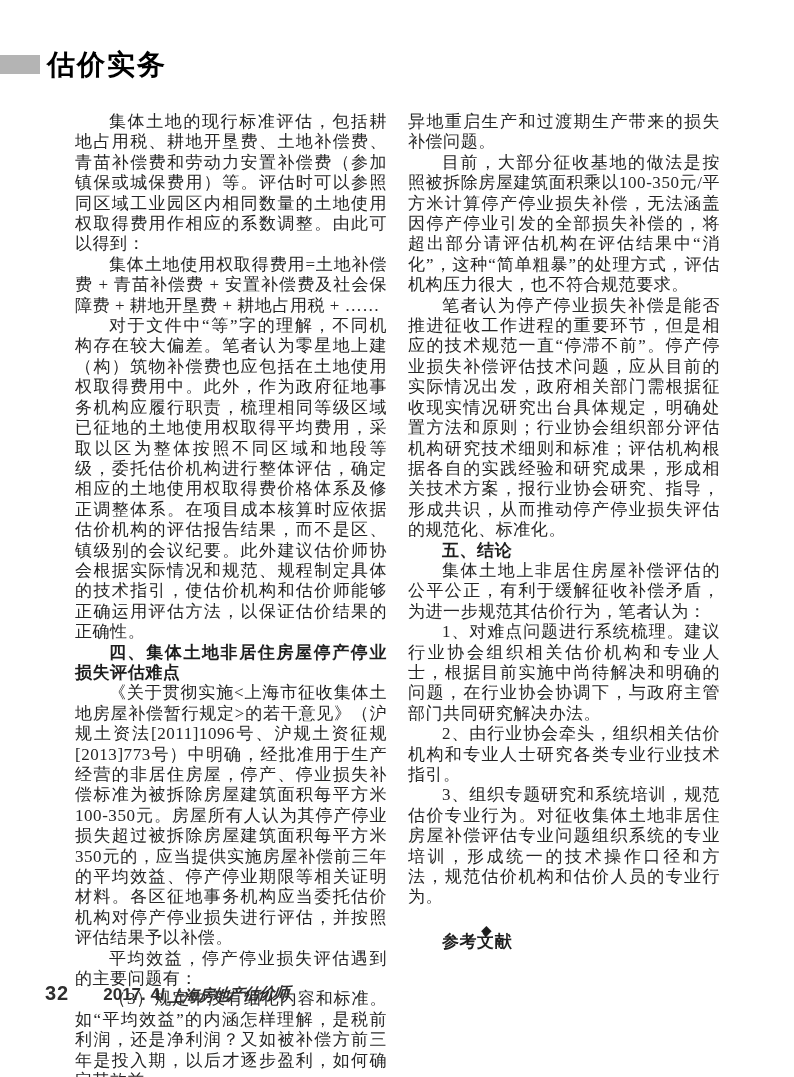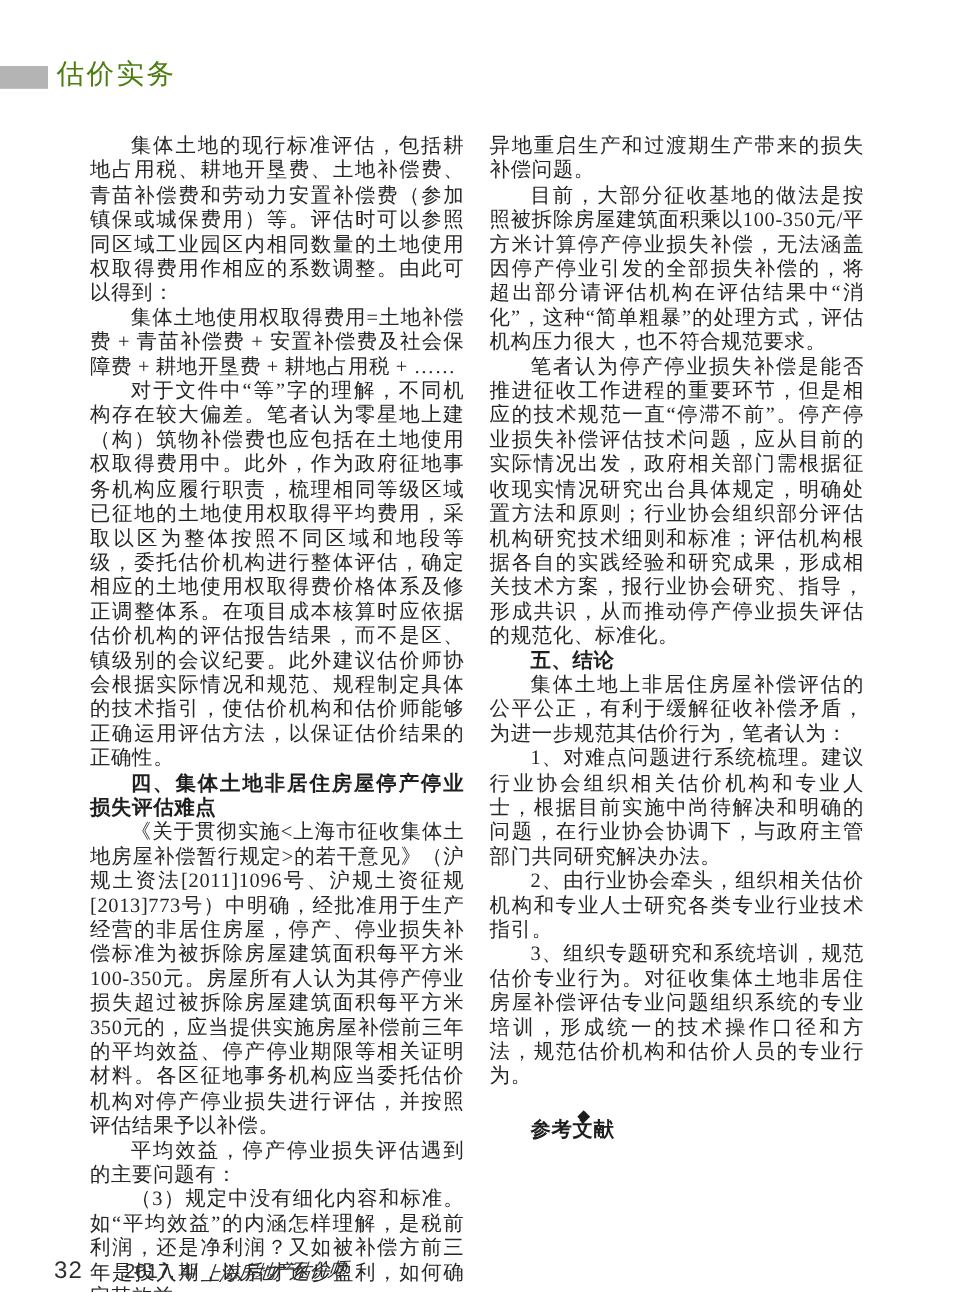--- a/index.html
+++ b/index.html
@@ -17,24 +17,24 @@
   .header-bar {
     position: absolute;
     left: 0; top: 55px;
     width: 40px; height: 19px;
     background: #b4b4b4;
   }
   .section-label {
     position: absolute;
     left: 47px; top: 46px;
     font-family: "Liberation Sans", "DejaVu Sans", sans-serif;
-    font-size: 23px;
-    font-weight: 400;
+    font-size: 28px;
+    font-weight: 700;
     letter-spacing: 2px;
-    color: #4d7c0f;
+    color: #000000;
   }
   
   .column {
     position: absolute;
     top: 112px;
     width: 312px;
     font-size: 17px;
     line-height: 20.4px;
     letter-spacing: 0.55px;
     text-align: justify;
@@ -56,23 +56,24 @@
   
   .end-diamond {
     position: absolute;
     left: 481px; top: 922px;
     font-size: 14px;
     color: #1c1c1c;
   }
   
   .footer {
     position: absolute;
-    left: 45px; top: 1048px;
+    left: 45px; top: 982px;
     display: flex;
     align-items: baseline;
+    font-weight: bold;
   }
   .page-number {
     font-family: "Liberation Sans", "DejaVu Sans", sans-serif;
     font-size: 20px;
     color: #2f2f2f;
     letter-spacing: 1px;
   }
   .issue-label {
     font-family: "Liberation Sans", "DejaVu Sans", sans-serif;
     font-size: 17px;

